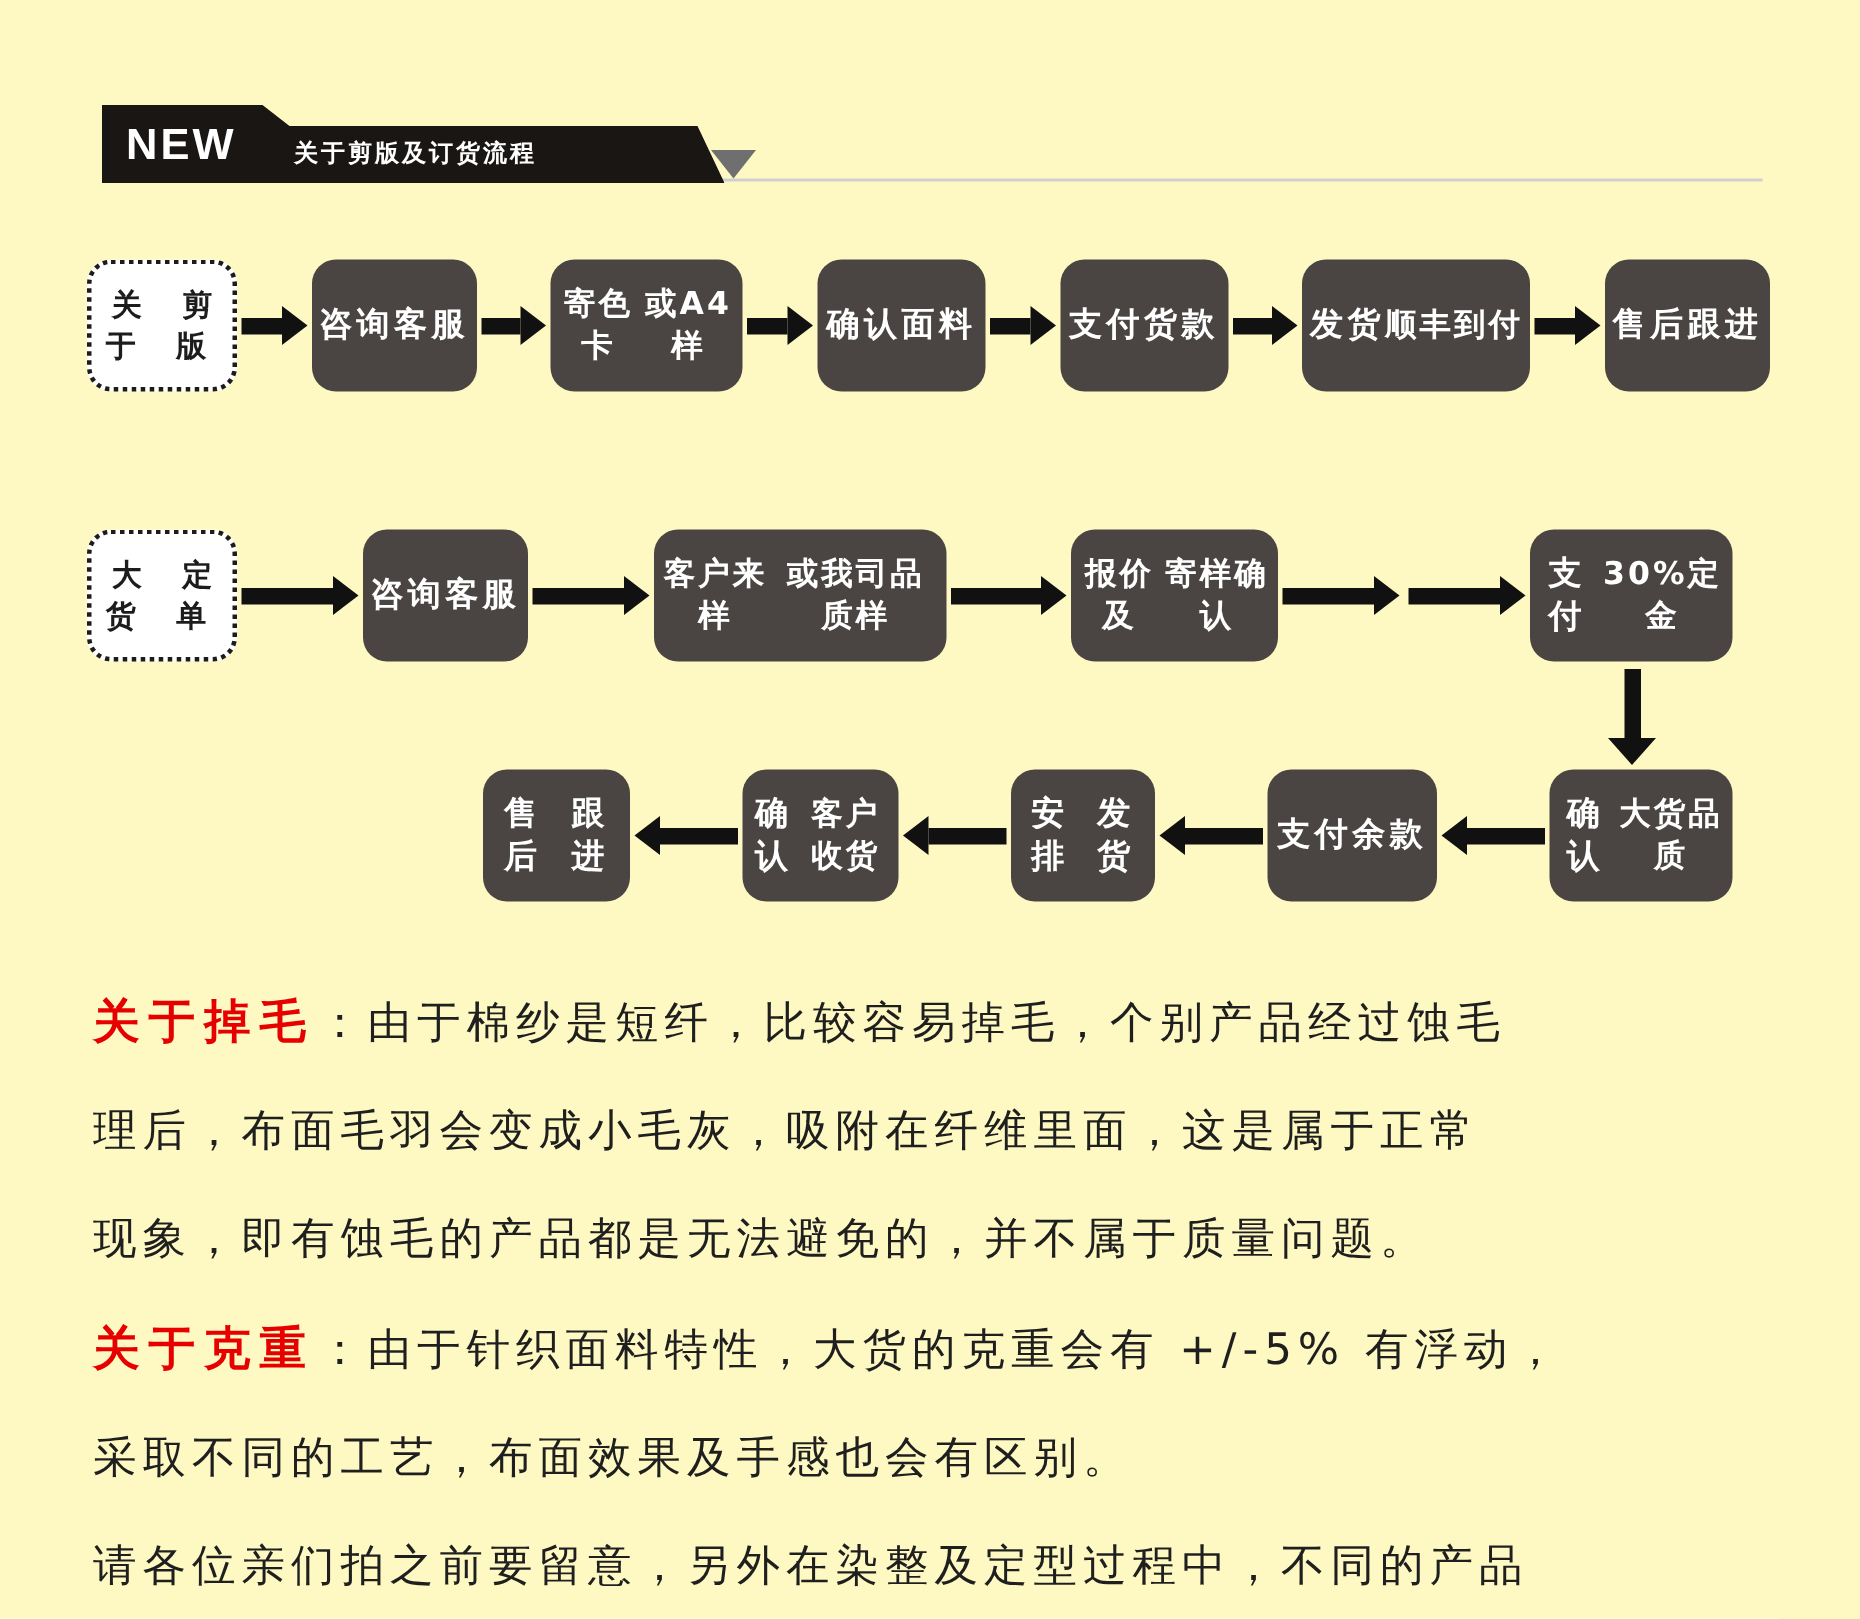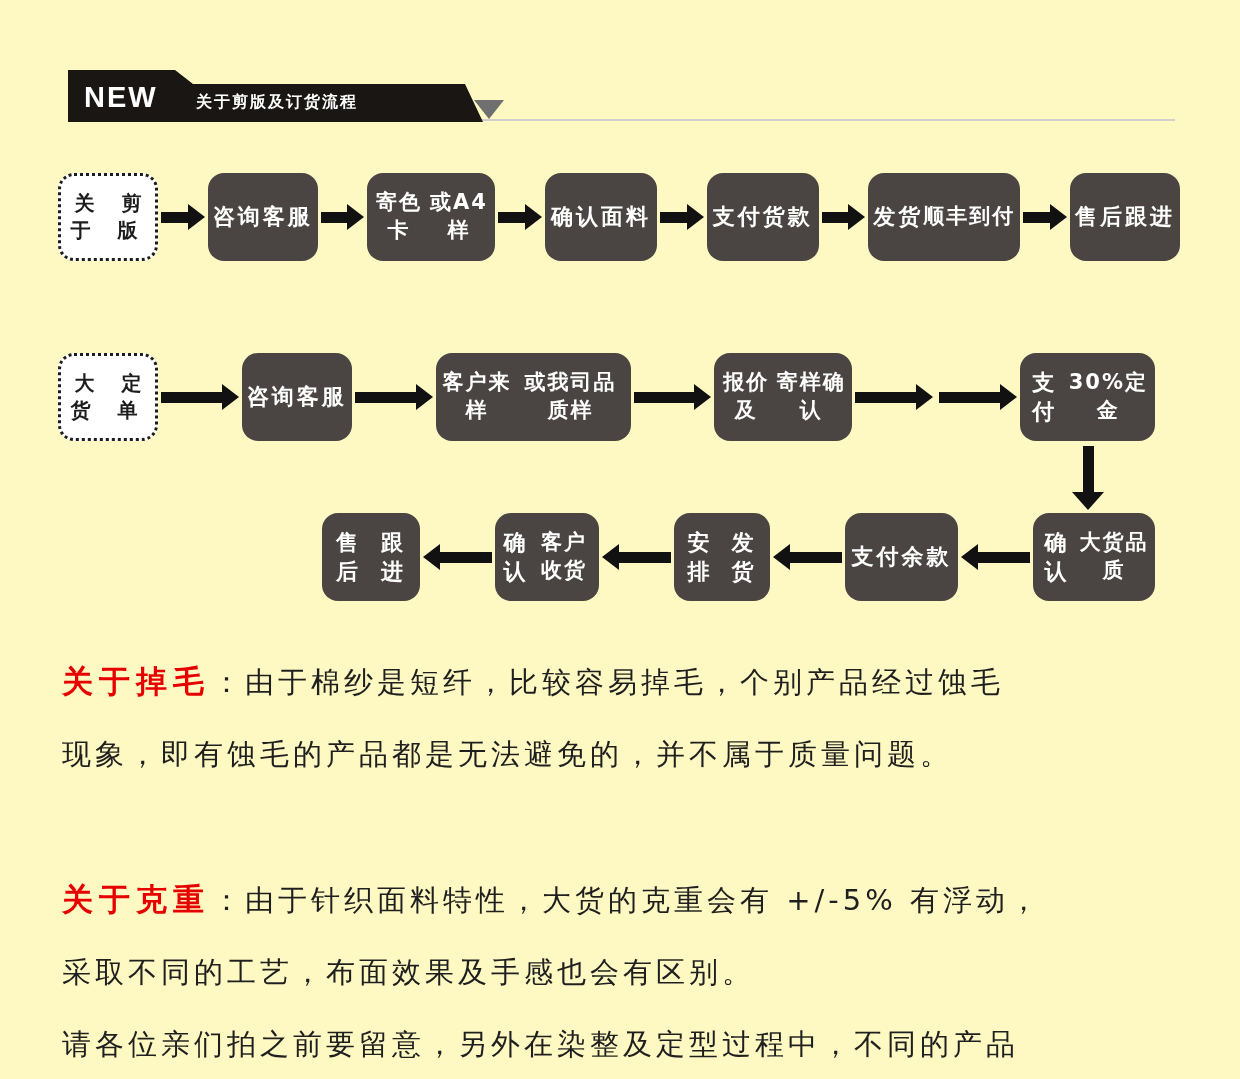--- a/index.html
+++ b/index.html
@@ -207,20 +207,21 @@
     <div class="fbox w122">
       <span>确认</span>
       <span class="sm">大货品质</span>
     </div>
   </div>
 
   <div class="note note1">
     <div class="nline">
       <span class="head">关于掉毛</span><span>：由于棉纱是短纤，比较容易掉毛，个别产品经过蚀毛</span>
     </div>
+    <div class="nline">理后，布面毛羽会变成小毛灰，吸附在纤维里面，这是属于正常</div>
     <div class="nline">现象，即有蚀毛的产品都是无法避免的，并不属于质量问题。</div>
   </div>
 
   <div class="note note2">
     <div class="nline">
       <span class="head">关于克重</span><span>：由于针织面料特性，大货的克重会有 +/-5% 有浮动，</span>
     </div>
     <div class="nline">采取不同的工艺，布面效果及手感也会有区别。</div>
     <div class="nline">请各位亲们拍之前要留意，另外在染整及定型过程中，不同的产品</div>
   </div>

